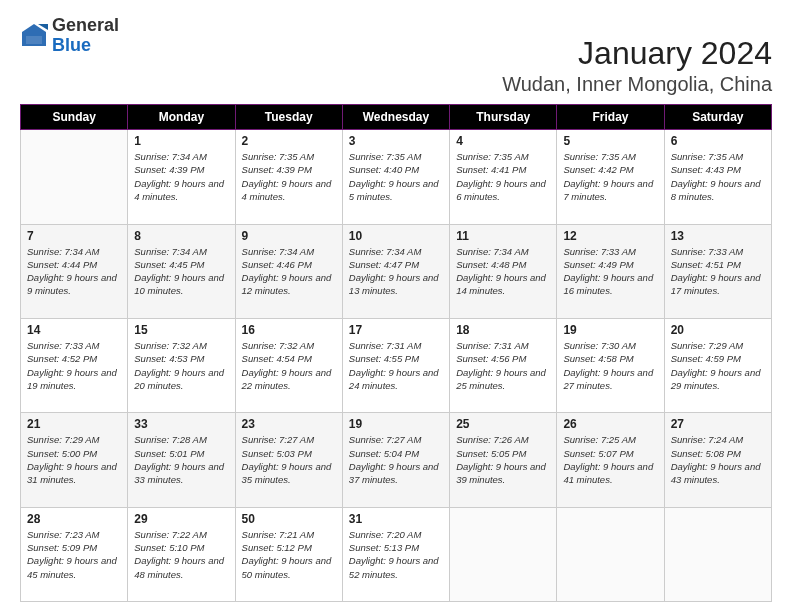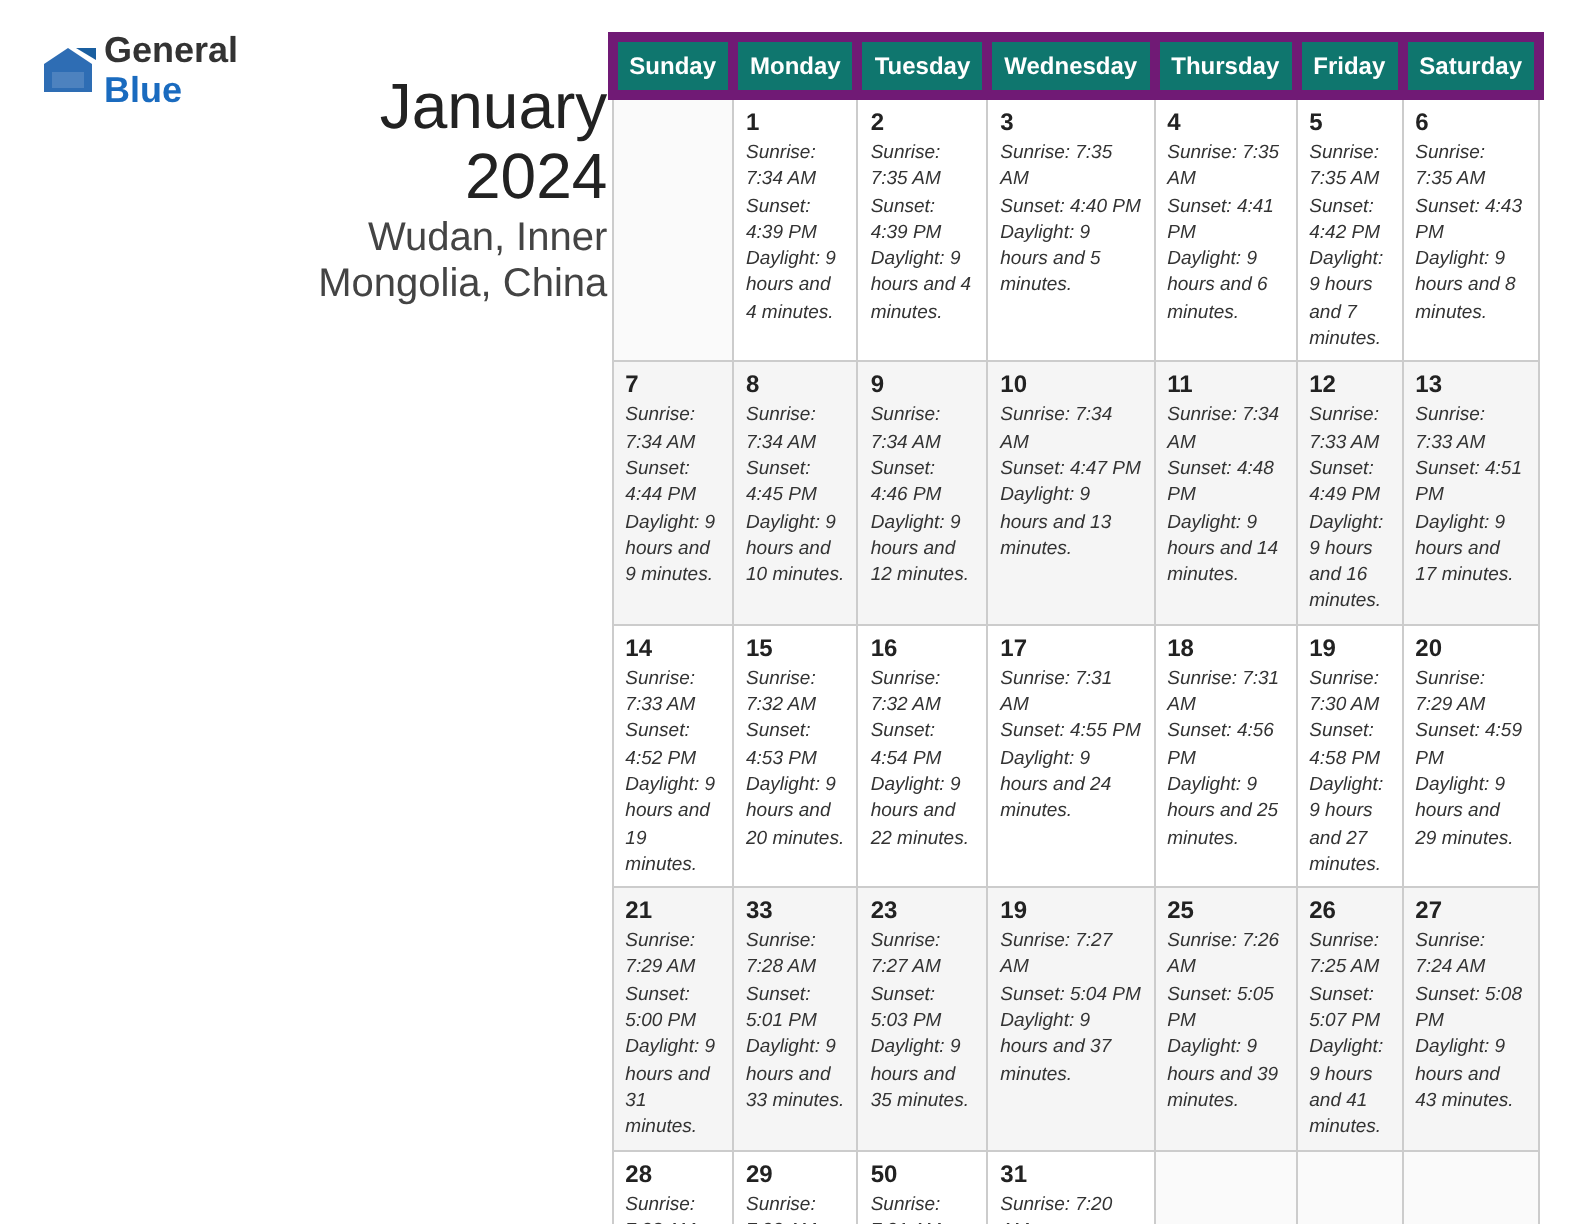--- a/index.html
+++ b/index.html
@@ -8,21 +8,21 @@
       background: #fff;
       width: 792px;
       height: 612px;
       overflow: hidden;
     }
     .page {
       width: 792px;
       height: 612px;
       padding: 16px 20px 10px 20px;
       display: flex;
-      flex-direction: row;
+      flex-direction: column;
     }
     .header {
       display: flex;
       justify-content: space-between;
       align-items: flex-start;
       margin-bottom: 8px;
     }
     .logo {
       display: flex;
       align-items: center;
@@ -58,27 +58,27 @@
       flex: 1;
       display: flex;
       flex-direction: column;
     }
     table {
       width: 100%;
       border-collapse: collapse;
       flex: 1;
     }
     thead tr th {
-      background: #0f766e;
+      background: #000000;
       color: #fff;
       font-size: 12px;
       font-weight: bold;
       padding: 5px 6px;
-      text-align: right;
-      border: 5px solid #701a75;
+      text-align: center;
+      border: 1px solid #701a75;
     }
     tbody tr td {
       border: 1px solid #ccc;
       vertical-align: top;
       padding: 4px 6px;
       font-size: 10px;
       color: #333;
       width: 14.28%;
       background: #fff;
       height: 85px;

